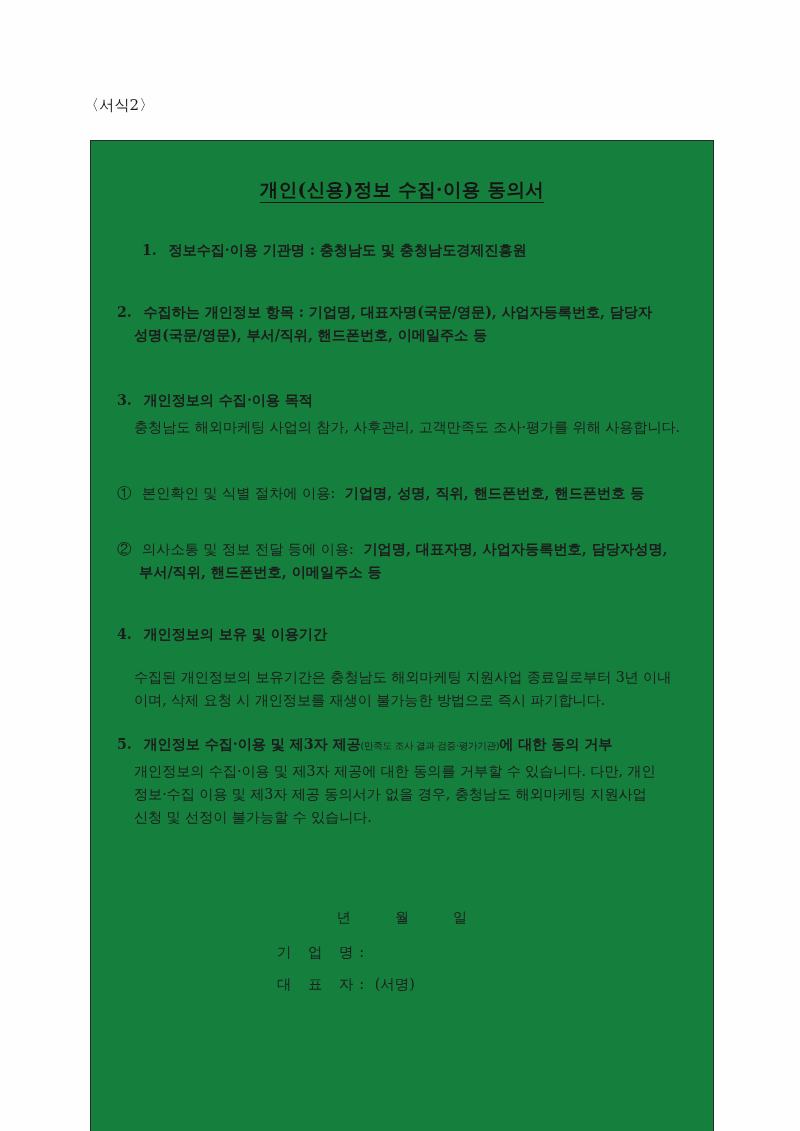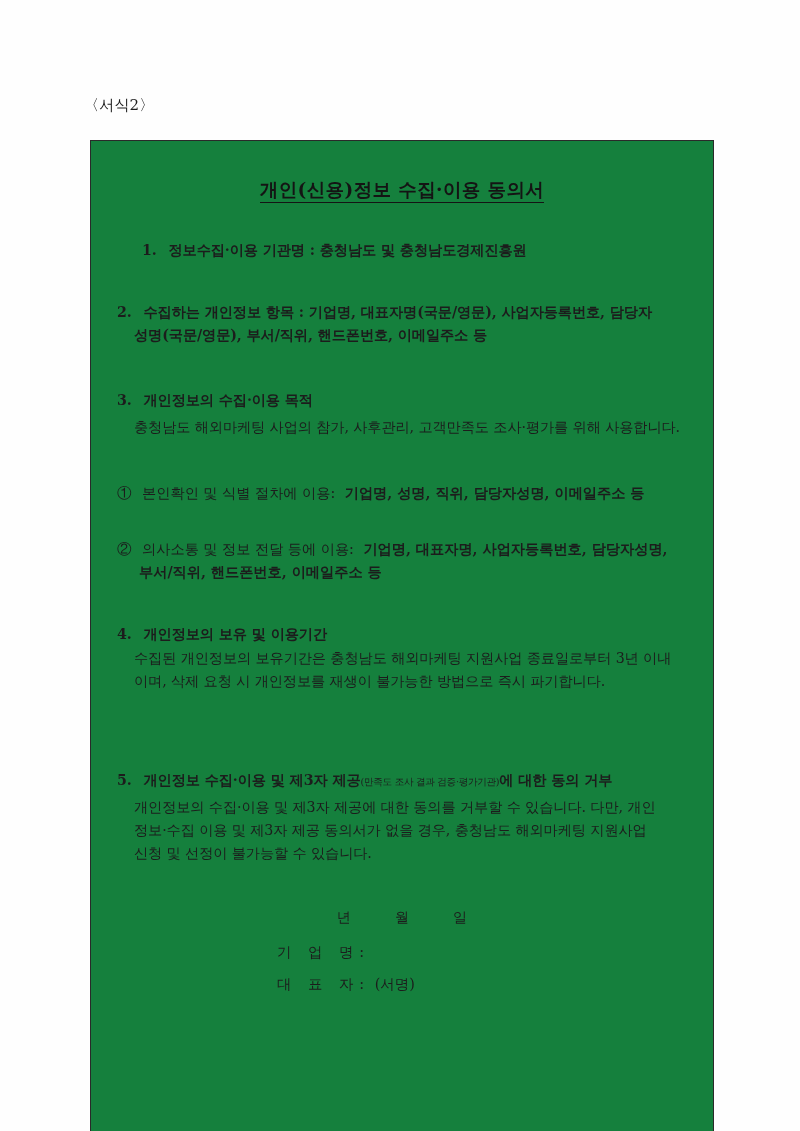--- a/index.html
+++ b/index.html
@@ -181,49 +181,49 @@
         </div>
         <div class="body-line indent-1" style="margin-top:4px;">
           <span>충청남도 해외마케팅 사업의 참가, 사후관리, 고객만족도 조사·평가를 위해 사용합니다.</span>
         </div>
       </div>
 
       <div class="block" style="top:340px;">
         <div class="para-line">
           <span class="circ">①</span>
           <span style="display:inline-block;width:6px"></span><span class="reg">본인확인 및 식별 절차에 이용:</span>
-          <span style="display:inline-block;width:5px"></span><span class="bold">기업명, 성명, 직위, 담당자성명, 이메일주소 등</span>
+          <span style="display:inline-block;width:5px"></span><span class="bold">기업명, 성명, 직위, 핸드폰번호, 핸드폰번호 등</span>
         </div>
       </div>
 
       <div class="block" style="top:396px;">
         <div class="para-line">
           <span class="circ">②</span>
           <span style="display:inline-block;width:6px"></span><span class="reg">의사소통 및 정보 전달 등에 이용:</span>
           <span style="display:inline-block;width:5px"></span><span class="bold">기업명, 대표자명, 사업자등록번호, 담당자성명,</span>
         </div>
         <div class="para-line bold indent-2">
           <span>부서/직위, 핸드폰번호, 이메일주소 등</span>
         </div>
       </div>
 
       <div class="block" style="top:482px;">
         <div class="heading-line">
           <span class="num">4.</span>
           <span style="display:inline-block;width:7px"></span><span>개인정보의 보유 및 이용기간</span>
         </div>
-        <div class="body-line indent-1" style="margin-top:1px;">
+        <div class="body-line indent-1" style="margin-top:20px;">
           <span>수집된 개인정보의 보유기간은 충청남도 해외마케팅 지원사업 종료일로부터 3년 이내</span>
         </div>
         <div class="body-line indent-1">
           <span>이며, 삭제 요청 시 개인정보를 재생이 불가능한 방법으로 즉시 파기합니다.</span>
         </div>
       </div>
 
-      <div class="block" style="top:592px;margin-top:36px;">
+      <div class="block" style="top:592px;">
         <div class="heading-line">
           <span class="num">5.</span>
           <span style="display:inline-block;width:7px"></span><span>개인정보 수집·이용 및 제3자 제공</span><span class="tiny-note">(만족도 조사 결과 검증·평가기관)</span><span>에 대한 동의 거부</span>
         </div>
         <div class="body-line indent-1" style="margin-top:4px;">
           <span>개인정보의 수집·이용 및 제3자 제공에 대한 동의를 거부할 수 있습니다. 다만, 개인</span>
         </div>
         <div class="body-line indent-1">
           <span>정보·수집 이용 및 제3자 제공 동의서가 없을 경우, 충청남도 해외마케팅 지원사업</span>
         </div>

